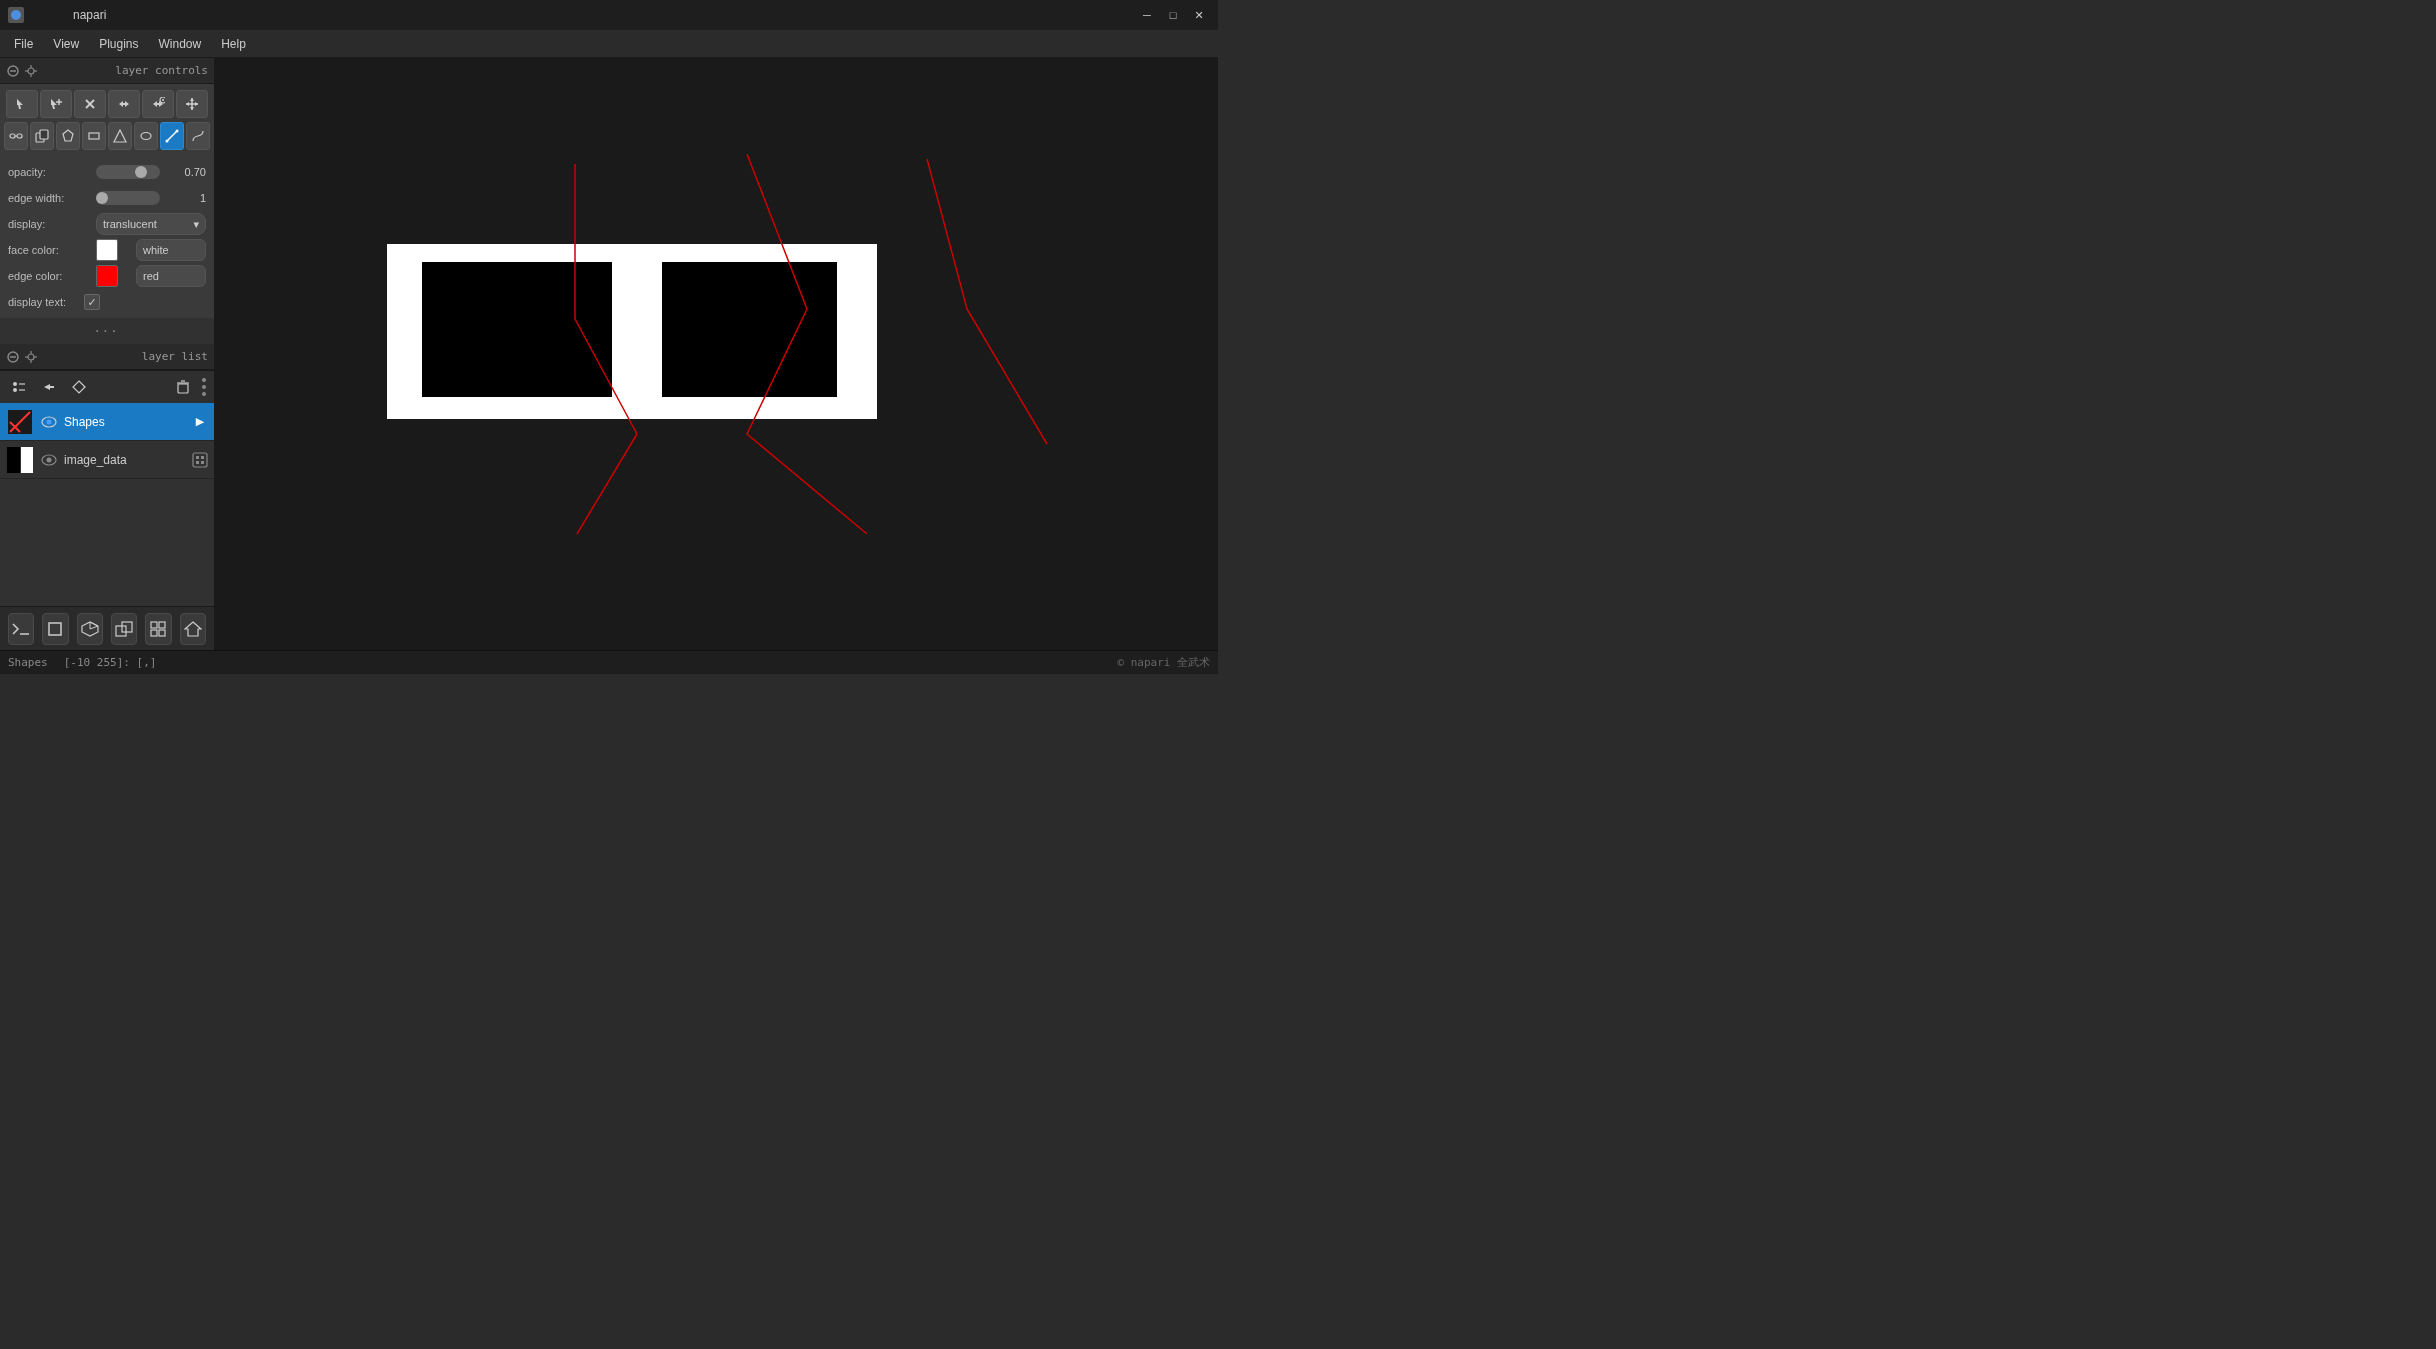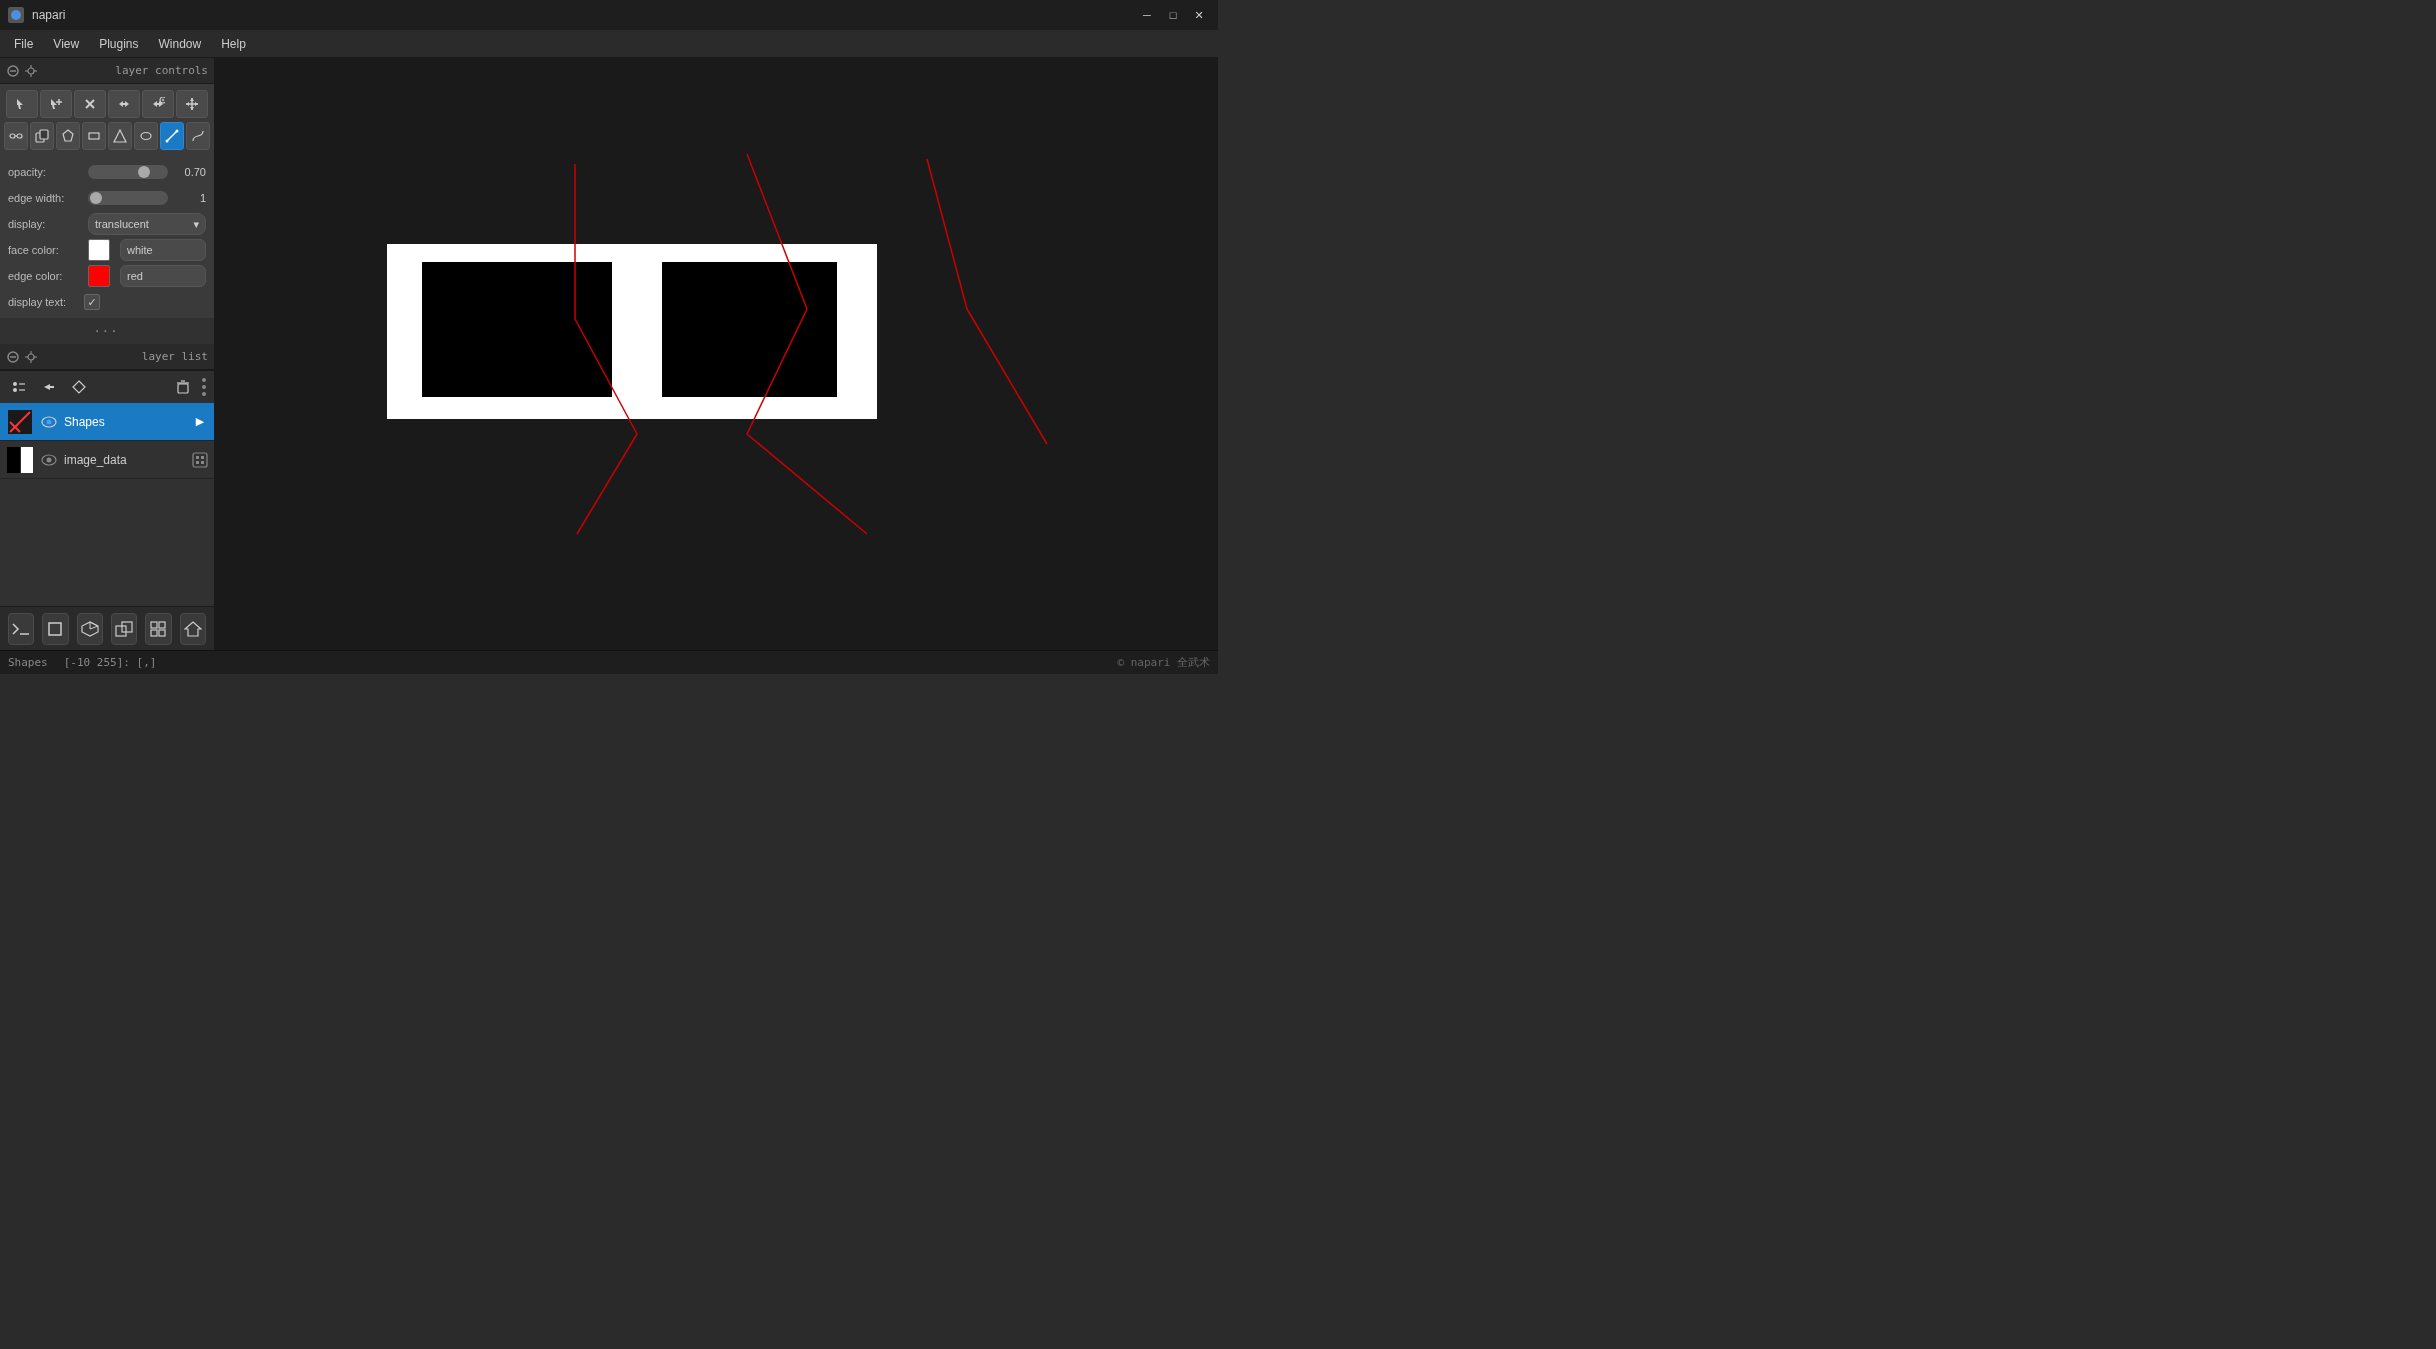--- a/index.html
+++ b/index.html
@@ -32,20 +32,21 @@
       border-radius: 2px;
       display: flex;
       align-items: center;
       justify-content: center;
       font-size: 10px;
     }
     .title-bar-text {
       flex: 1;
       font-size: 12px;
       color: #ccc;
+      margin-left: 41px;
     }
     .title-bar-controls {
       display: flex;
       gap: 4px;
     }
     .title-bar-btn {
       width: 22px;
       height: 22px;
       background: transparent;
       border: none;
@@ -140,21 +141,21 @@
     .controls-area {
       padding: 6px 8px;
       display: flex;
       flex-direction: column;
       gap: 6px;
       background: #3a3a3a;
     }
     .control-row {
       display: flex;
       align-items: center;
-      gap: 10px;
+      gap: 18px;
       height: 20px;
     }
     .control-label {
       font-size: 11px;
       color: #bbb;
       min-width: 70px;
     }
     .slider-container {
       flex: 1;
       height: 14px;

